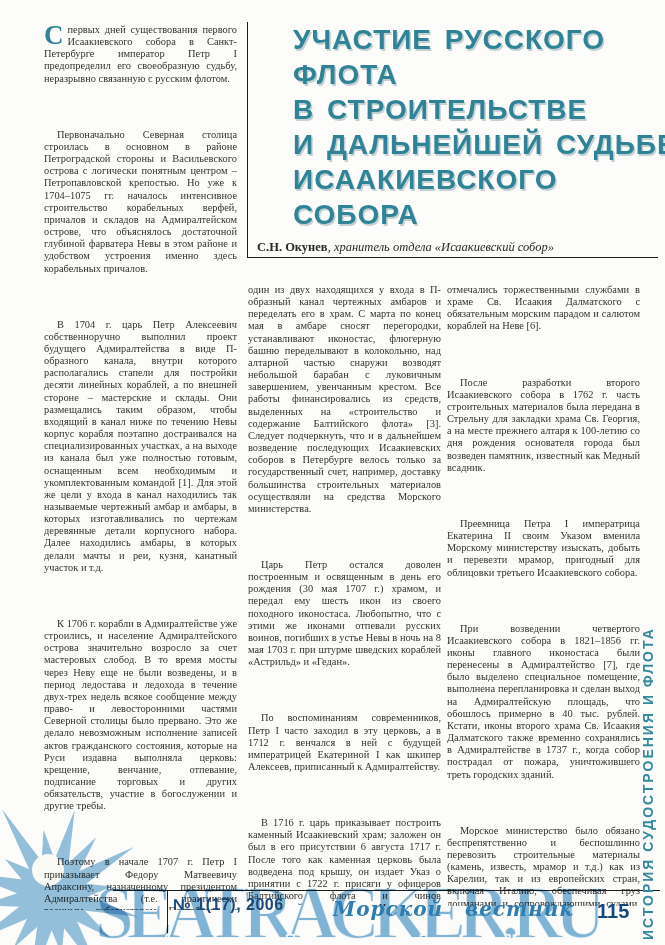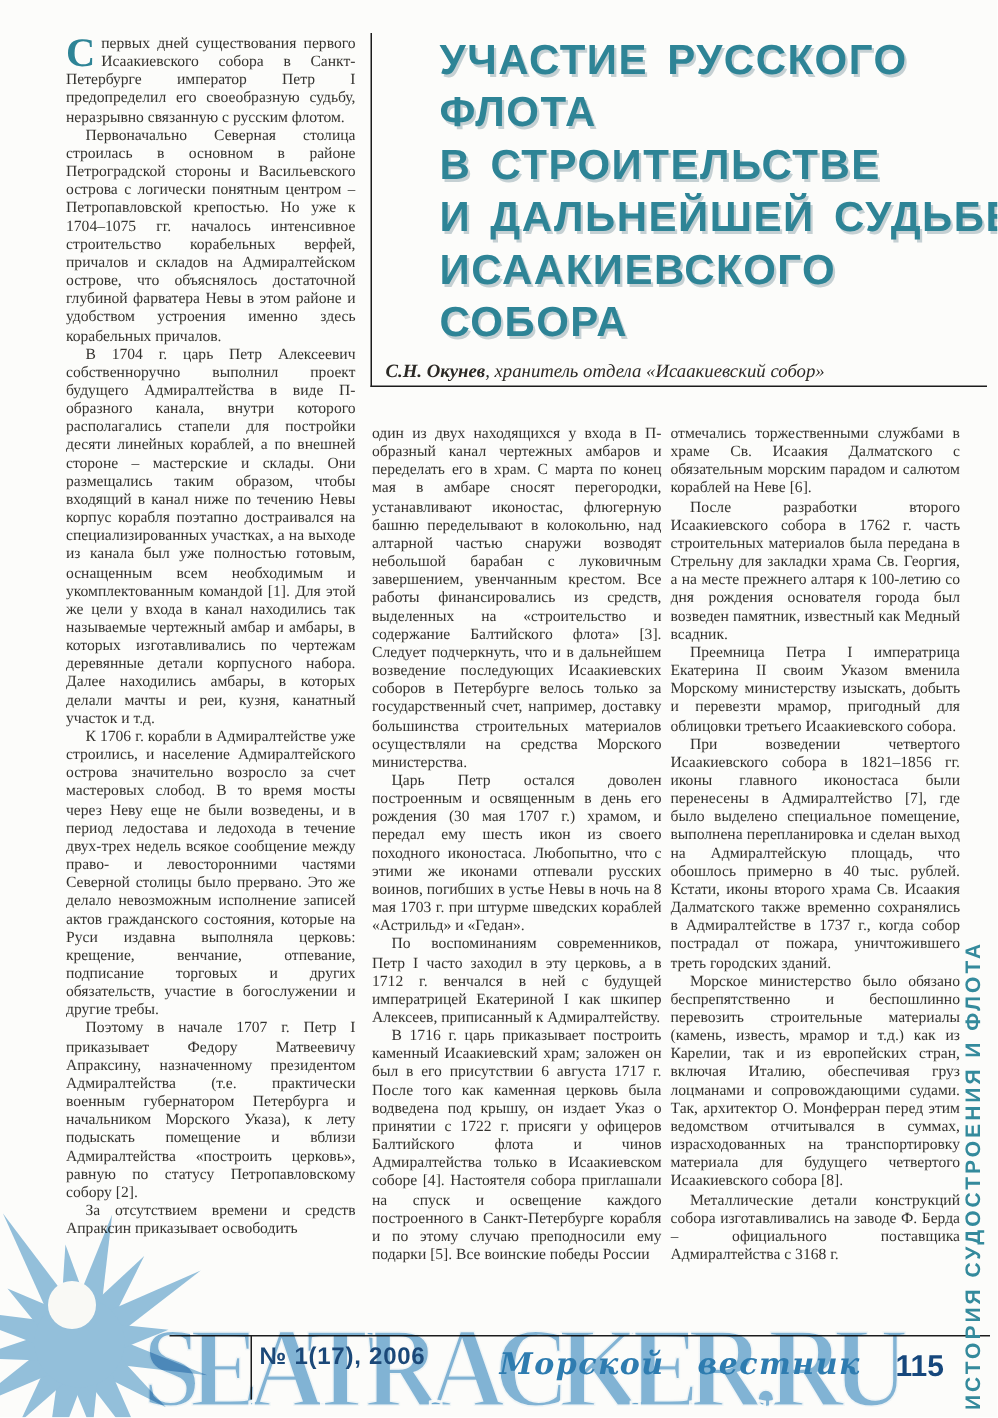--- a/index.html
+++ b/index.html
@@ -15,21 +15,21 @@
   .page{
     position:relative;width:665px;height:945px;background:#fcfcfa;
     overflow:hidden;font-family:"Liberation Serif",serif;
   }
   
   .column{
     position:absolute;width:193px;font-size:10.4px;line-height:12.15px;
     text-align:justify;color:var(--ink);
   }
   .column p{margin:0;}
-  .rest p, .cont p:not(:first-child){text-indent:13px;}
+  .rest p, .cont p:not(:first-child){text-indent:13px;margin-top:44px;}
   #col1{left:44px;top:24px;height:886px;overflow:hidden;}
   #col2{left:248px;top:284px;height:622px;overflow:hidden;}
   #col3{left:447px;top:284px;height:622px;overflow:hidden;}
   .dropcap{
     float:left;font-family:"Liberation Serif",serif;font-weight:bold;
     font-size:27px;line-height:21px;color:var(--title-teal);
     margin:1px 4px 0 0;
   }
   
   .title{
@@ -37,21 +37,21 @@
     font-family:"Liberation Sans",sans-serif;font-weight:700;
     font-size:28px;line-height:35px;letter-spacing:1px;word-spacing:4px;
     color:var(--title-teal);
     text-shadow:1.5px 2px 0 rgba(130,155,165,0.45);
     margin-left:36px;
   }
   .author{
     position:absolute;left:257px;top:240px;width:400px;
     font-size:12.5px;color:#2b2925;
   }
-  .author .name{font-weight:bold;font-style:italic;}
+  .author .name{font-weight:bold;}
   .author .role{font-style:italic;margin-top:30px;}
   
   .rule{position:absolute;background:#1c1c1c;}
   #title-vrule{left:247px;top:22px;width:1px;height:236px;}
   #title-hrule{left:247px;top:257px;width:411px;height:1px;}
   #footer-hrule{left:113px;top:890px;width:547px;height:1px;z-index:2;}
   #footer-vrule{left:167px;top:890px;width:1px;height:43px;z-index:2;}
   
   .vlabel{
     position:absolute;left:640px;top:553px;width:387px;height:18px;

